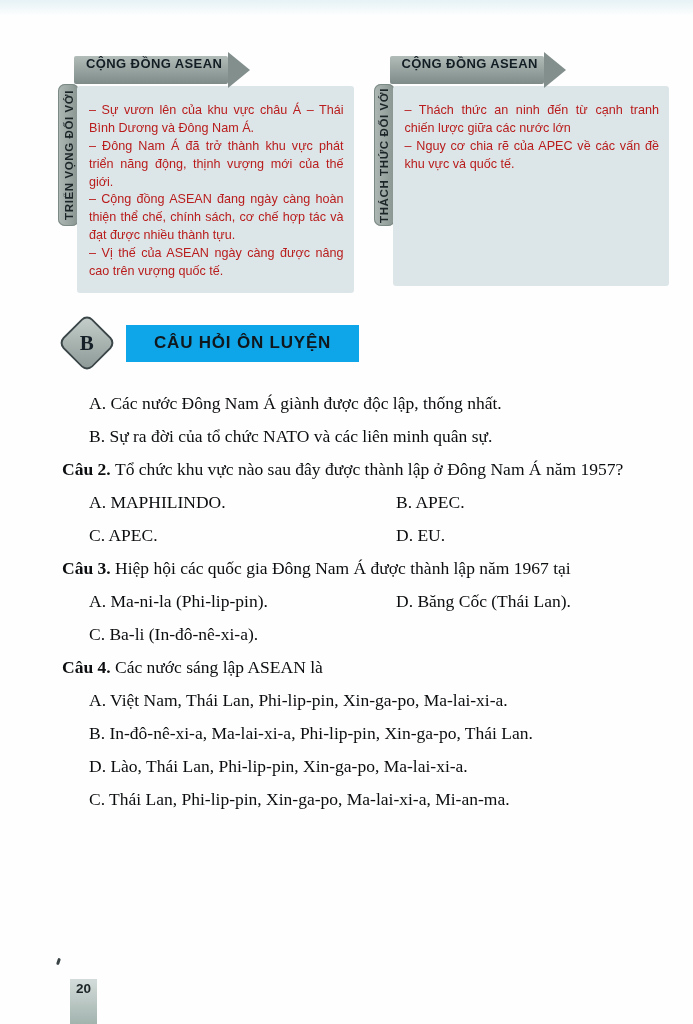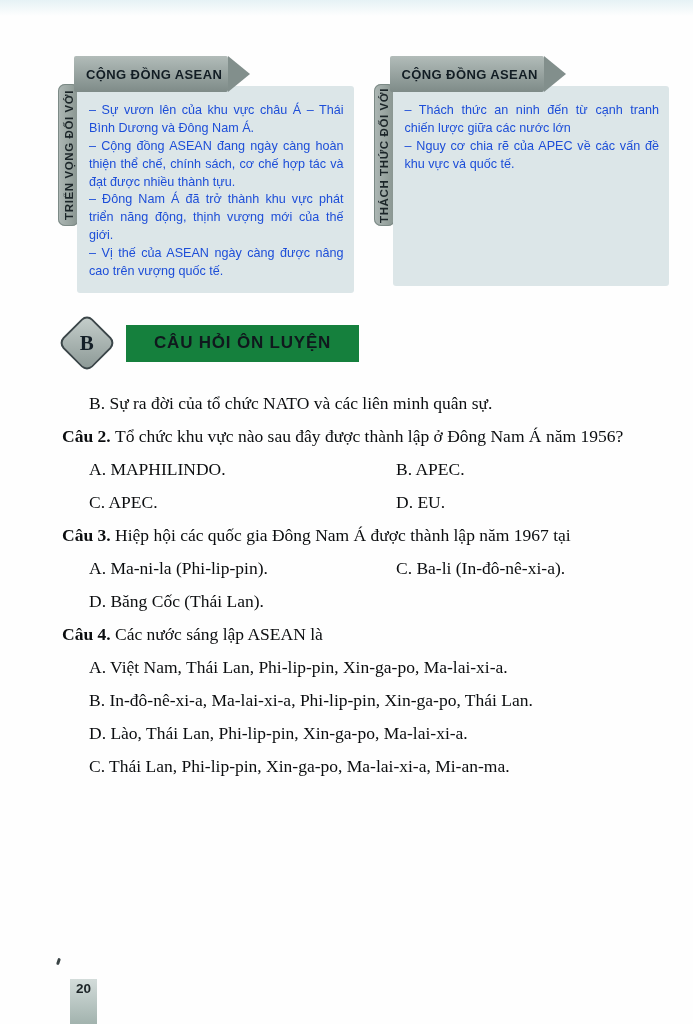--- a/index.html
+++ b/index.html
@@ -11,41 +11,41 @@
   
   .boxes-row{position:absolute;left:58px;top:56px;right:24px;display:flex;gap:20px;}
   .asean-box{flex:1;display:flex;align-items:flex-start;}
   .side-label{flex:0 0 21px;height:142px;margin-top:28px;border-radius:7px;
         background:linear-gradient(90deg,#aeb8b5,#87948f);
         display:flex;align-items:center;justify-content:center;
         box-shadow:inset 0 0 0 1px #7c8a86;}
   .side-label-text{writing-mode:vertical-rl;transform:rotate(180deg);
         font-size:11.5px;font-weight:bold;letter-spacing:.6px;color:#1c2629;white-space:nowrap;}
   .box-main{position:relative;flex:1;margin-left:-2px;padding-top:30px;}
-  .arrow-header{position:absolute;top:0;left:-3px;height:36px;display:flex;align-items:center;
+  .arrow-header{position:absolute;top:0;left:-3px;height:28px;display:flex;align-items:flex-start;
         background:linear-gradient(180deg,#b2bcb9,#7e8b88);
         padding:0 6px 0 12px;border-radius:2px;}
   .arrow-text{font-size:13px;font-weight:bold;color:#121d24;letter-spacing:.4px;white-space:nowrap;}
   .arrow-head{position:absolute;left:100%;top:50%;transform:translateY(-50%);
         width:0;height:0;border-top:18px solid transparent;border-bottom:18px solid transparent;
         border-left:22px solid #828f8c;}
   .panel{background:#dce6e8;border-radius:3px;min-height:172px;
         padding:16px 10px 12px 12px;}
-  .bullet{margin:0;font-size:12.6px;line-height:1.42;color:#1d4ed8;text-align:justify;}
+  .bullet{margin:0;font-size:12.6px;line-height:1.42;color:#b91c1c;text-align:justify;}
 
   
   .section-header{position:absolute;left:60px;top:322px;display:flex;align-items:center;gap:18px;}
   .badge{width:38px;height:38px;transform:rotate(45deg);margin-left:6px;
         background:linear-gradient(135deg,#c6cfcc,#8b9895);
         border:2px solid #3b4649;border-radius:8px;
         display:flex;align-items:center;justify-content:center;}
   .badge-letter{transform:rotate(-45deg);font-family:"Liberation Serif",serif;
         font-weight:bold;font-size:21px;color:#141f27;}
   .title-pill{height:37px;display:flex;align-items:center;padding:0 28px;
-        background:#15803d;border:2px solid #47525'4;border:2px solid #475254;border-radius:10px;
+        background:#0ea5e9;border:2px solid #47525'4;border:2px solid #475254;border-radius:10px;
         outline:1px dashed #a7b2b3;outline-offset:2px;
         font-size:17px;font-weight:bold;letter-spacing:.8px;color:#10181d;}
 
   /* ---- questions ---- */
   .questions{position:absolute;left:62px;top:387px;width:588px;
         font-family:"Liberation Serif",serif;font-size:17.5px;color:#0b0d0f;line-height:33px;}
   .q-text{margin:0;padding-left:27px;text-indent:-27px;}
   .q-label{font-weight:bold;}
   .options{margin-left:27px;}
   .options.grid{display:grid;grid-template-columns:307px 1fr;}
@@ -69,22 +69,22 @@
     <div class="side-label">
       <span class="side-label-text">TRIỂN VỌNG ĐỐI VỚI</span>
     </div>
     <div class="box-main">
       <div class="arrow-header">
         <span class="arrow-text">CỘNG ĐỒNG ASEAN</span>
         <span class="arrow-head"></span>
       </div>
       <div class="panel">
             <p class="bullet">– Sự vươn lên của khu vực châu Á – Thái Bình Dương và Đông Nam Á.</p>
+            <p class="bullet">– Đông Nam Á đã trở thành khu vực phát triển năng động, thịnh vượng mới của thế giới.</p>
             <p class="bullet">– Cộng đồng ASEAN đang ngày càng hoàn thiện thể chế, chính sách, cơ chế hợp tác và đạt được nhiều thành tựu.</p>
-            <p class="bullet">– Đông Nam Á đã trở thành khu vực phát triển năng động, thịnh vượng mới của thế giới.</p>
             <p class="bullet">– Vị thế của ASEAN ngày càng được nâng cao trên vượng quốc tế.</p>
           </div>
     </div>
   </div>
 
   <div class="asean-box">
     <div class="side-label">
       <span class="side-label-text">THÁCH THỨC ĐỐI VỚI</span>
     </div>
     <div class="box-main">
@@ -103,46 +103,47 @@
   <div class="section-header">
     <div class="badge">
       <span class="badge-letter">B</span>
     </div>
     <div class="title-pill">CÂU HỎI ÔN LUYỆN</div>
   </div>
 
   <div class="questions">
   <div class="question">
     <div class="options">
+          <p class="option">A. Các nước Đông Nam Á giành được độc lập, thống nhất.</p>
           <p class="option">B. Sự ra đời của tổ chức NATO và các liên minh quân sự.</p>
         </div>
   </div>
 
   <div class="question">
     <p class="q-text">
       <span class="q-label">Câu 2. </span>
-      <span class="q-body">Tổ chức khu vực nào sau đây được thành lập ở Đông Nam Á năm 1956?</span>
+      <span class="q-body">Tổ chức khu vực nào sau đây được thành lập ở Đông Nam Á năm 1957?</span>
     </p>
     <div class="options grid">
           <p class="option">A. MAPHILINDO.</p>
           <p class="option">B. APEC.</p>
           <p class="option">C. APEC.</p>
           <p class="option">D. EU.</p>
         </div>
   </div>
 
   <div class="question">
     <p class="q-text">
       <span class="q-label">Câu 3. </span>
       <span class="q-body">Hiệp hội các quốc gia Đông Nam Á được thành lập năm 1967 tại</span>
     </p>
     <div class="options grid">
           <p class="option">A. Ma-ni-la (Phi-lip-pin).</p>
+          <p class="option">D. Băng Cốc (Thái Lan).</p>
           <p class="option">C. Ba-li (In-đô-nê-xi-a).</p>
-          <p class="option">D. Băng Cốc (Thái Lan).</p>
         </div>
   </div>
 
   <div class="question">
     <p class="q-text">
       <span class="q-label">Câu 4. </span>
       <span class="q-body">Các nước sáng lập ASEAN là</span>
     </p>
     <div class="options">
           <p class="option">A. Việt Nam, Thái Lan, Phi-lip-pin, Xin-ga-po, Ma-lai-xi-a.</p>

